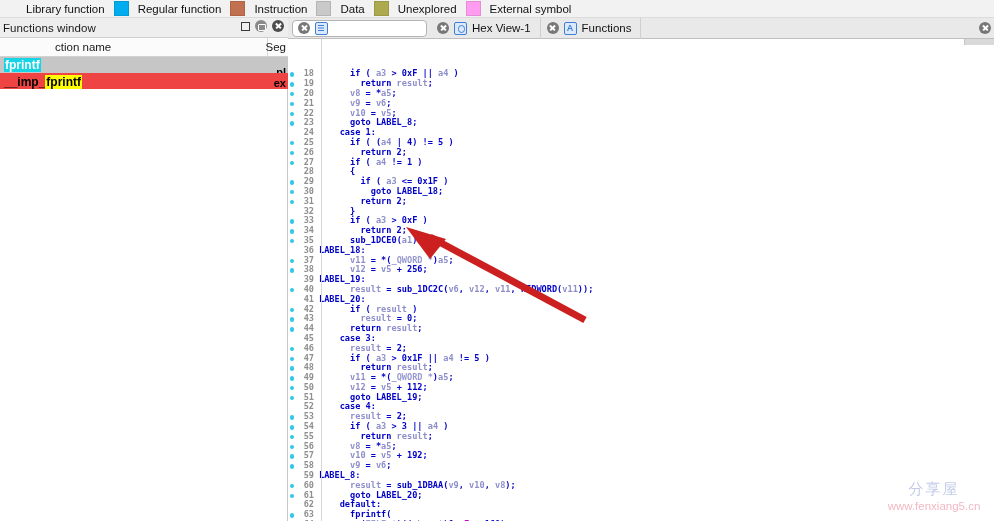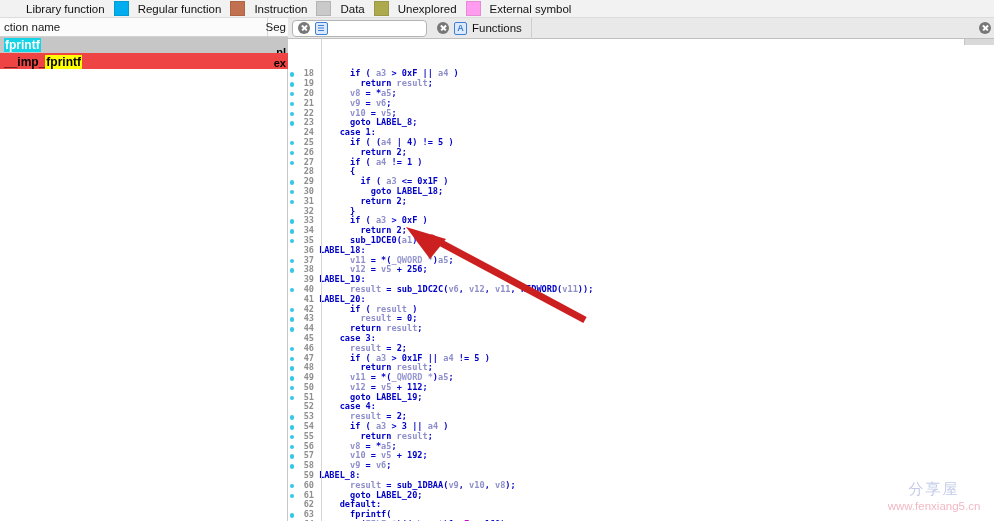--- a/index.html
+++ b/index.html
@@ -73,21 +73,21 @@
   }
   .tb-circ.undock::after { display: none; }
 
   .fn-colhdr {
     position: relative; height: 19px; width: 288px;
     background: #fbfbfb;
     border-bottom: 1px solid #d2d2d2;
     display: flex; align-items: center;
   }
   .fn-colhdr .col-name {
-    font-size: 11.5px; color: #1a1a1a; padding-left: 4px;
+    font-size: 11.5px; color: #1a1a1a; padding-left: 14px; margin-left: 41px;
   }
   .fn-colhdr .col-seg {
     position: absolute; right: 2px; font-size: 11.5px; color: #1a1a1a;
   }
   .fn-colsep {
     position: absolute; right: 20px; top: 0; bottom: 0; width: 1px; background: #d8d8d8;
   }
 
   .fn-rows { position: relative; width: 288px; }
   .fn-row {
@@ -242,20 +242,28 @@
       <span class="legend-label">Unexplored</span>
       <span class="legend-swatch" style="background:#ff9cf0"></span>
     </div>
     <div class="legend-item">
       <span class="legend-label">External symbol</span>
     </div>
   </div>
 
   <div class="fn-window">
 
+    <div class="fn-titlebar">
+      <span class="fn-title">Functions window</span>
+      <div class="fn-titlebar-btns">
+        <span class="tb-square"></span>
+        <span class="tb-circ undock"></span>
+        <span class="tb-circ x dark"></span>
+      </div>
+    </div>
 
     <div class="fn-colhdr">
       <span class="col-name">ction name</span>
       <span class="fn-colsep"></span>
       <span class="col-seg">Seg</span>
     </div>
 
     <div class="fn-rows">
       <div class="fn-row selected">
         <span class="rname"><span class="hl-cyan">fprintf</span></span>
@@ -269,20 +277,25 @@
   </div>
 
   <div class="tabbar">
     <div class="tab active-field">
       <span class="tab-close"></span>
       <span class="tab-icon doc"></span>
       <span class="tab-label"></span>
     </div>
     <div class="tab">
       <span class="tab-close"></span>
+      <span class="tab-icon hex"></span>
+      <span class="tab-label">Hex View-1</span>
+    </div>
+    <div class="tab">
+      <span class="tab-close"></span>
       <span class="tab-icon letter">A</span>
       <span class="tab-label">Functions</span>
     </div>
     <div class="tabbar-spacer"></div>
     <div class="tabbar-right">
       <span class="tab-close"></span>
     </div>
   </div>
 
   <div class="codeview">

